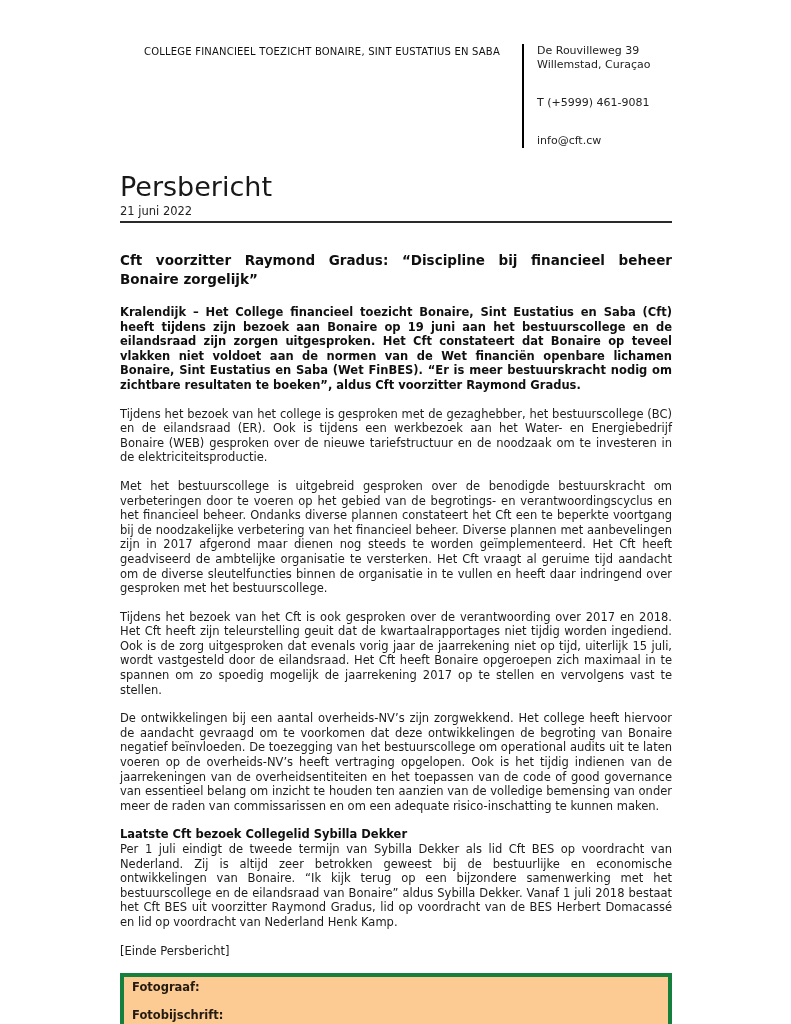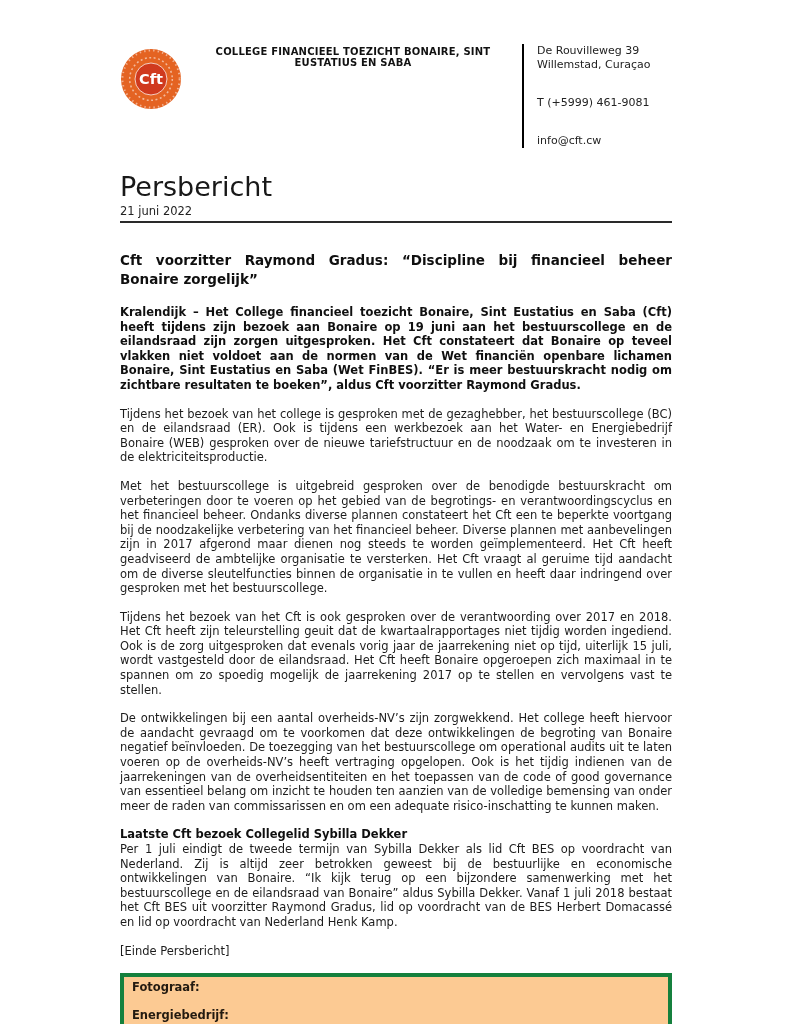--- a/index.html
+++ b/index.html
@@ -17,21 +17,21 @@
     overflow: hidden;
   }
 
   
   .letterhead { display: flex; align-items: flex-start; }
   .logo { width: 62px; height: 62px; flex: 0 0 62px; margin-top: 4px; }
   .org-name {
     flex: 1;
     padding: 2px 16px 0 18px;
     font-size: 10px;
-    font-weight: bold;
+    font-weight: normal;
     letter-spacing: 0.2px;
     color: #111111;
     text-align: center;
   }
   .contact {
     flex: 0 0 150px;
     border-left: 2px solid #000000;
     padding-left: 13px;
     min-height: 78px;
     font-size: 11px;
@@ -91,29 +91,20 @@
     color: #1c1c1c;
   }
   .footer span, .footer b { margin: 0 1.5px; }
 </style>
 </head>
 <body>
 
 <div class="page">
 
   <header class="letterhead">
-    <div class="logo">
-      <svg width="62" height="62" viewBox="0 0 64 64">
-        <circle cx="32" cy="32" r="31" fill="#e46322"></circle>
-        <circle cx="32" cy="32" r="29.5" fill="none" stroke="#ffffff" stroke-opacity="0.5" stroke-width="2" stroke-dasharray="1.5 3.2"></circle>
-        <circle cx="32" cy="32" r="22" fill="none" stroke="#ffffff" stroke-opacity="0.55" stroke-width="1.6" stroke-dasharray="2 2.6"></circle>
-        <circle cx="32" cy="32" r="16.5" fill="#d03a1e" stroke="#ffffff" stroke-opacity="0.75" stroke-width="1"></circle>
-        <text x="32" y="37.5" text-anchor="middle" font-size="15" font-weight="bold" fill="#ffffff">Cft</text>
-      </svg>
-    </div>
     <div class="org-name">COLLEGE FINANCIEEL TOEZICHT BONAIRE, SINT EUSTATIUS EN SABA</div>
     <div class="contact">
       <div>De Rouvilleweg 39</div>
       <div>Willemstad, Curaçao</div>
       <div class="gap">T (+5999) 461-9081</div>
       <div class="gap">info@cft.cw</div>
     </div>
   </header>
 
   <h1 class="doc-title">Persbericht</h1>
@@ -129,20 +120,20 @@
   <p class="body-par">Tijdens het bezoek van het Cft is ook gesproken over de verantwoording over 2017 en 2018. Het Cft heeft zijn teleurstelling geuit dat de kwartaalrapportages niet tijdig worden ingediend. Ook is de zorg uitgesproken dat evenals vorig jaar de jaarrekening niet op tijd, uiterlijk 15 juli, wordt vastgesteld door de eilandsraad. Het Cft heeft Bonaire opgeroepen zich maximaal in te spannen om zo spoedig mogelijk de jaarrekening 2017 op te stellen en vervolgens vast te stellen.</p>
   <p class="body-par">De ontwikkelingen bij een aantal overheids-NV’s zijn zorgwekkend. Het college heeft hiervoor de aandacht gevraagd om te voorkomen dat deze ontwikkelingen de begroting van Bonaire negatief beïnvloeden. De toezegging van het bestuurscollege om operational audits uit te laten voeren op de overheids-NV’s heeft vertraging opgelopen. Ook is het tijdig indienen van de jaarrekeningen van de overheidsentiteiten en het toepassen van de code of good governance van essentieel belang om inzicht te houden ten aanzien van de volledige bemensing van onder meer de raden van commissarissen en om een adequate risico-inschatting te kunnen maken.</p>
 
   <div class="section-heading">Laatste Cft bezoek Collegelid Sybilla Dekker</div>
   <p class="body-par">Per 1 juli eindigt de tweede termijn van Sybilla Dekker als lid Cft BES op voordracht van Nederland. Zij is altijd zeer betrokken geweest bij de bestuurlijke en economische ontwikkelingen van Bonaire. “Ik kijk terug op een bijzondere samenwerking met het bestuurscollege en de eilandsraad van Bonaire” aldus Sybilla Dekker. Vanaf 1 juli 2018 bestaat het Cft BES uit voorzitter Raymond Gradus, lid op voordracht van de BES Herbert Domacassé en lid op voordracht van Nederland Henk Kamp.</p>
 
   <p class="end-marker">[Einde Persbericht]</p>
 
   <div class="photo-box">
     <div class="box-label">Fotograaf:</div>
-    <div class="box-label box-label-2">Energiebedrijf:</div>
+    <div class="box-label box-label-2">Fotobijschrift:</div>
   </div>
 
   <div class="footer">
     <span>Pagina</span><b>1</b><span>van</span><b>2</b>
   </div>
 
 </div>
 
 </body></html>

